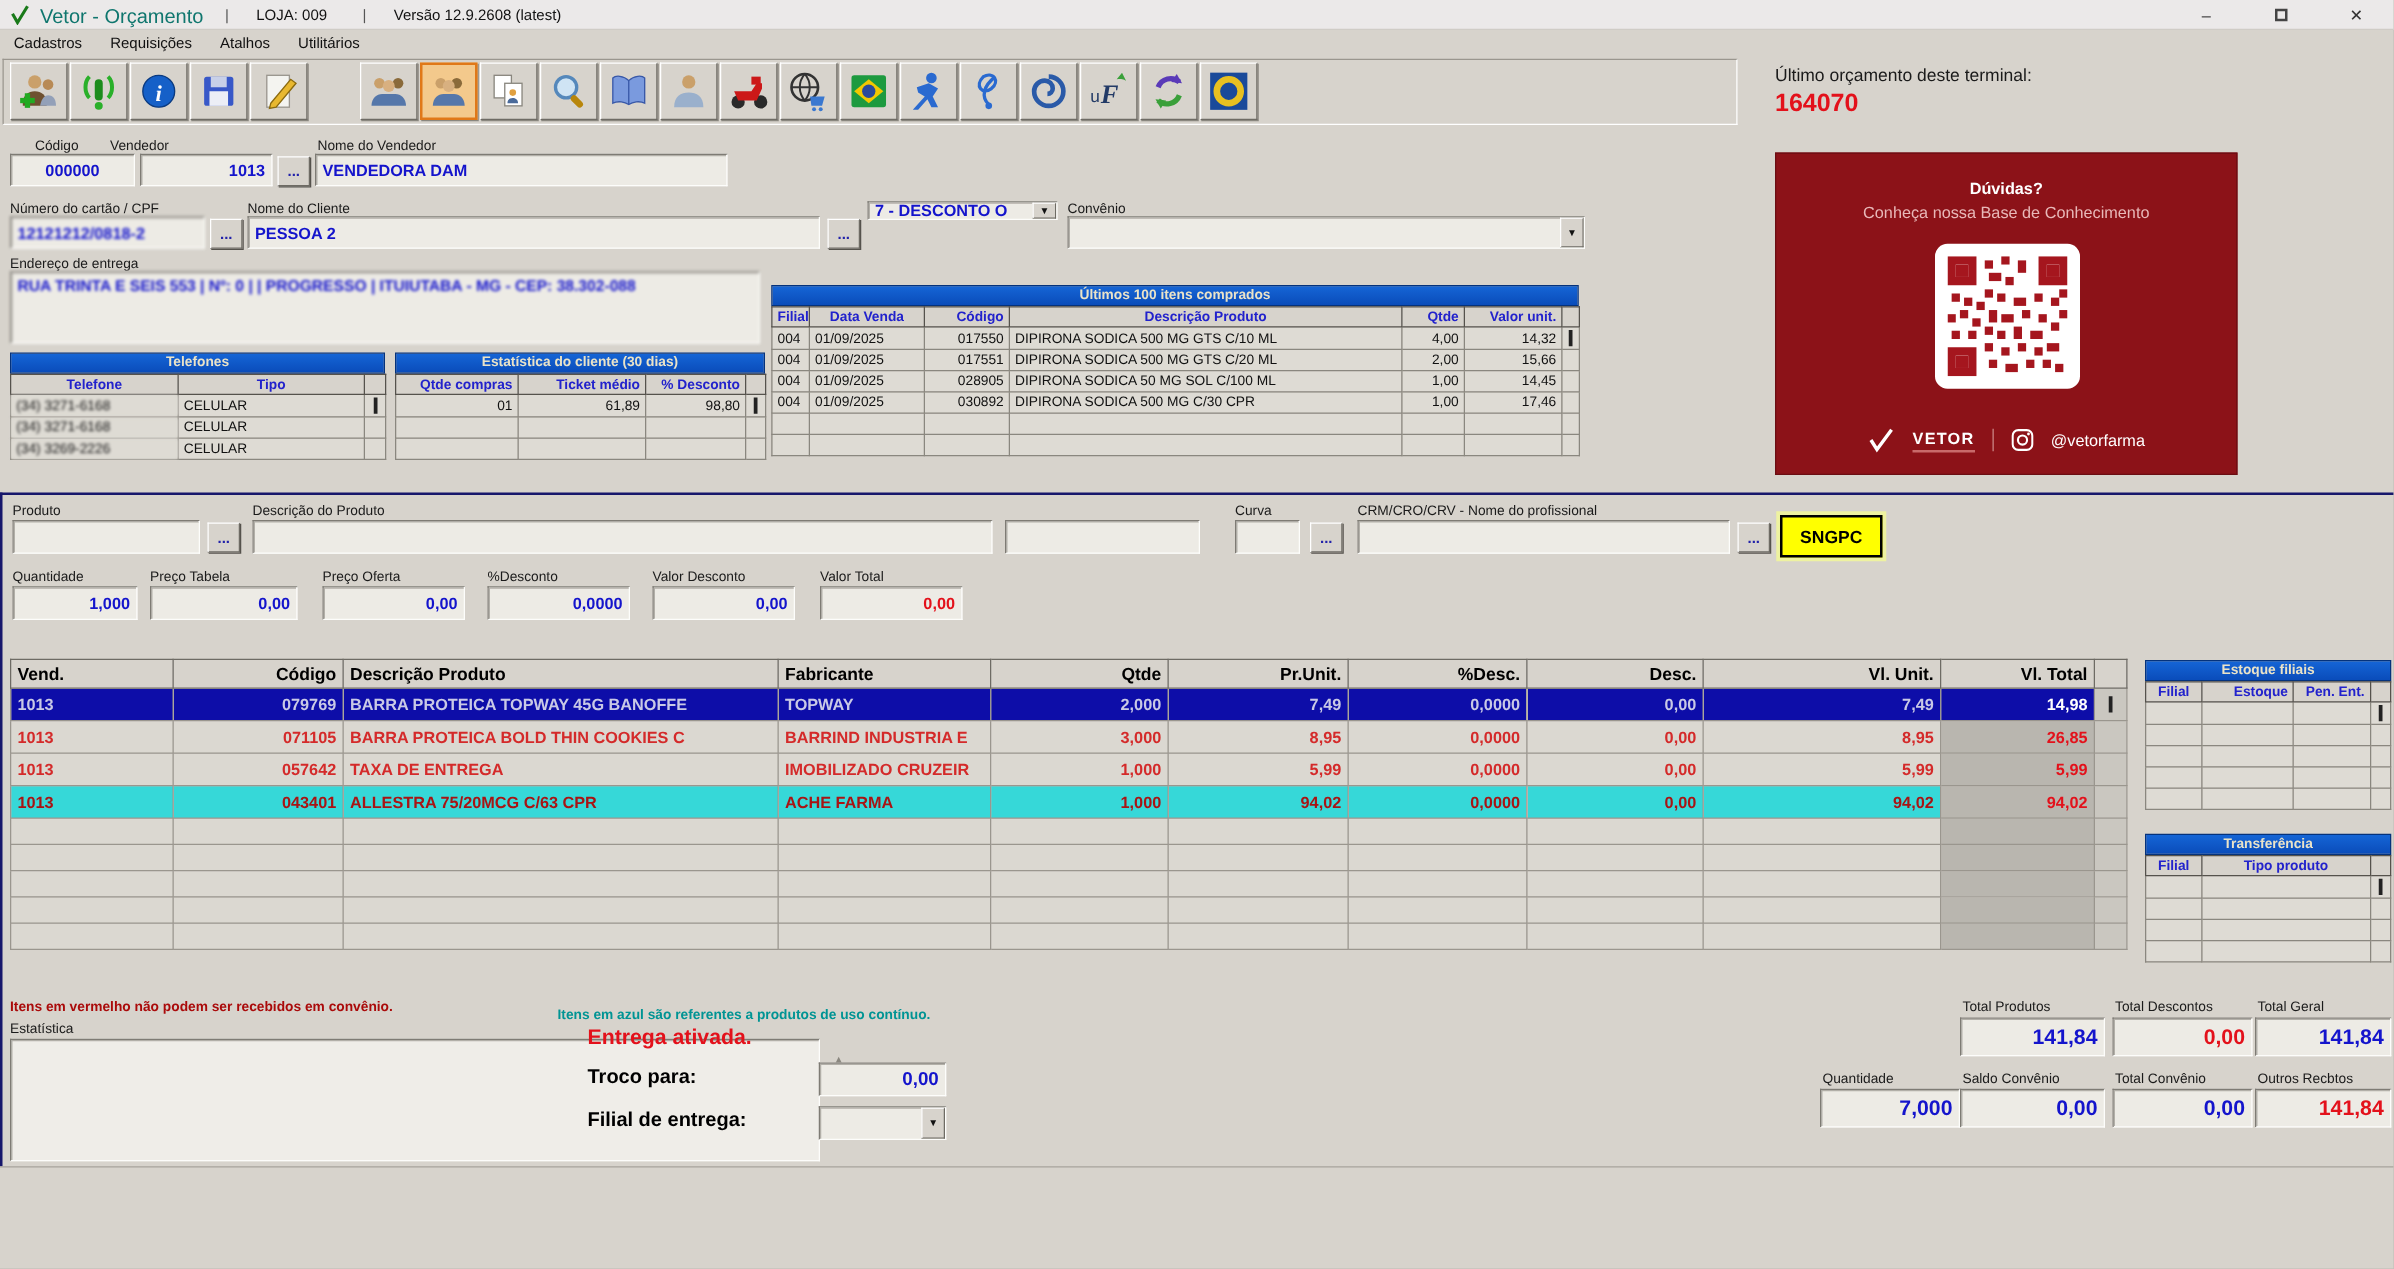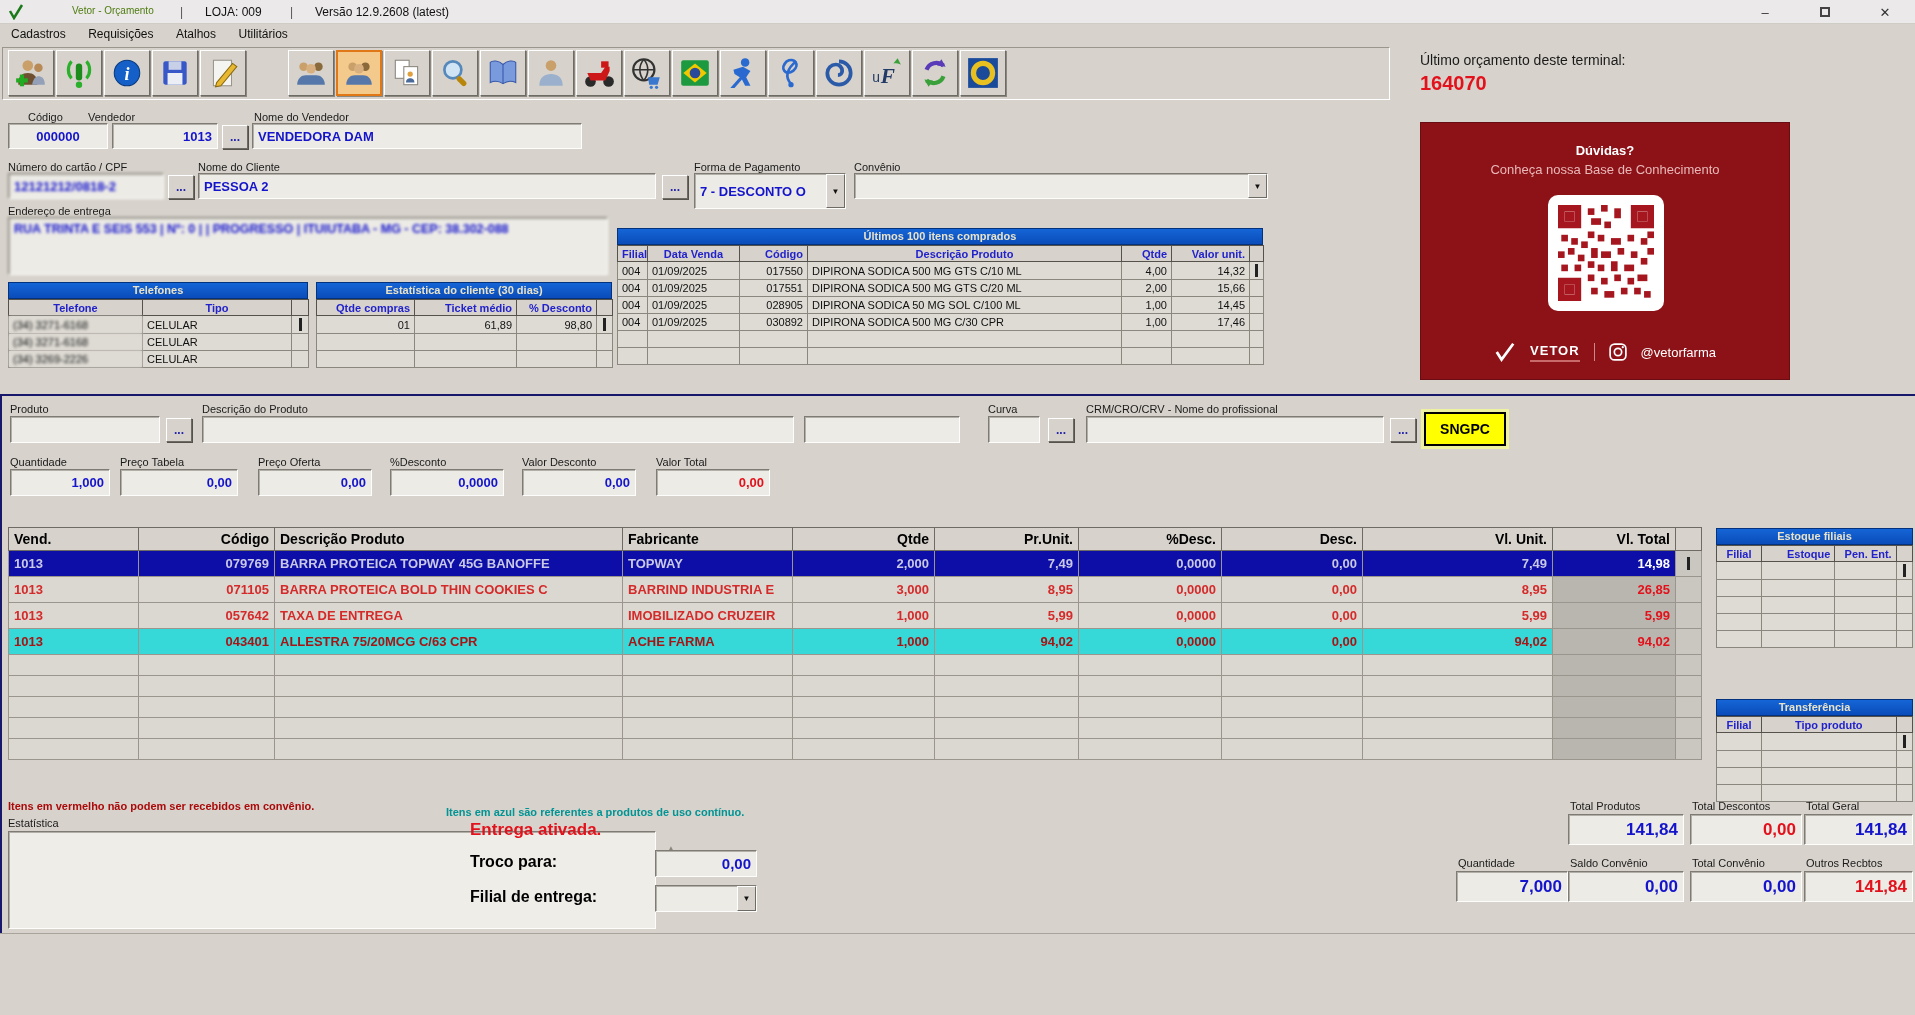--- a/index.html
+++ b/index.html
@@ -52,21 +52,21 @@
 </style>
 </head>
 <body>
 
 <div class="page">
 
   <div class="abs" style="left:0;top:0;width:1915px;height:24px;background:#ebe9e9;border-bottom:1px solid #cfccc6;">
     <svg style="position:absolute;left:8px;top:4px;width:16px;height:16px;" viewBox="0 0 32 32">
         <path d="M4 14l8 14L28 2" stroke="#1a7a1a" stroke-width="5" fill="none"></path>
       </svg>
-    <span class="abs" style="left:32px;top:5px;font-size:10px;color:#4d7c0f;margin-left:40px;">Vetor - Orçamento</span>
+    <span class="abs" style="left:32px;top:5px;font-size:16px;color:#0f766e;">Vetor - Orçamento</span>
     <span class="abs" style="left:180px;top:5px;font-size:12px;color:#555;">|</span>
     <span class="abs" style="left:205px;top:5px;font-size:12px;color:#111;">LOJA: 009</span>
     <span class="abs" style="left:290px;top:5px;font-size:12px;color:#555;">|</span>
     <span class="abs" style="left:315px;top:5px;font-size:12px;color:#111;">Versão 12.9.2608 (latest)</span>
     <div class="winbtn" style="left:1744px;">–</div>
     <div class="winbtn" style="left:1804px;">
         <span style="display:inline-block;width:10px;height:10px;border:2px solid #444;"></span>
       </div>
     <div class="winbtn" style="left:1864px;">✕</div>
   </div>
@@ -234,21 +234,21 @@
   <span class="lbl" style="left:254px;top:111px;">Nome do Vendedor</span>
   <div class="fld" style="left:252px;top:123px;width:330px;height:26px;">VENDEDORA DAM</div>
 
   <span class="lbl" style="left:8px;top:161px;">Número do cartão / CPF</span>
   <div class="fld blurred" style="left:8px;top:173px;width:156px;height:26px;">12121212/0818-2</div>
   <div class="btn3" style="left:168px;top:175px;">...</div>
   <span class="lbl" style="left:198px;top:161px;">Nome do Cliente</span>
   <div class="fld" style="left:198px;top:173px;width:458px;height:26px;">PESSOA 2</div>
   <div class="btn3" style="left:662px;top:175px;">...</div>
   <span class="lbl" style="left:694px;top:161px;">Forma de Pagamento</span>
-  <div class="fld" style="left:694px;top:173px;width:152px;height:36px;padding-right:0;">
+  <div class="fld" style="left:694px;top:161px;width:152px;height:15px;padding-right:0;">
     <span style="overflow:hidden;white-space:nowrap;">7 - DESCONTO O</span>
     <span class="combo-arrow">▼</span>
   </div>
   <span class="lbl" style="left:854px;top:161px;">Convênio</span>
   <div class="fld" style="left:854px;top:173px;width:414px;height:26px;padding-right:0;">
     <span></span>
     <span class="combo-arrow">▼</span>
   </div>
 
   <span class="lbl" style="left:8px;top:205px;">Endereço de entrega</span>
@@ -708,21 +708,21 @@
       <tr>
             <td></td>
             <td></td>
             <td></td>
             <td></td>
           </tr>
     </tbody>
       </table>
   </div>
 
-  <div class="abs" style="left:1716px;top:667px;width:197px;margin-top:32px;">
+  <div class="abs" style="left:1716px;top:667px;width:197px;">
     <div class="bluebar">Transferência</div>
     <table class="sub">
       <colgroup>
           <col style="width:44px">
           <col style="width:132px">
           <col style="width:16px">
         </colgroup>
       <tbody>
           <tr>
         <th>Filial</th>

